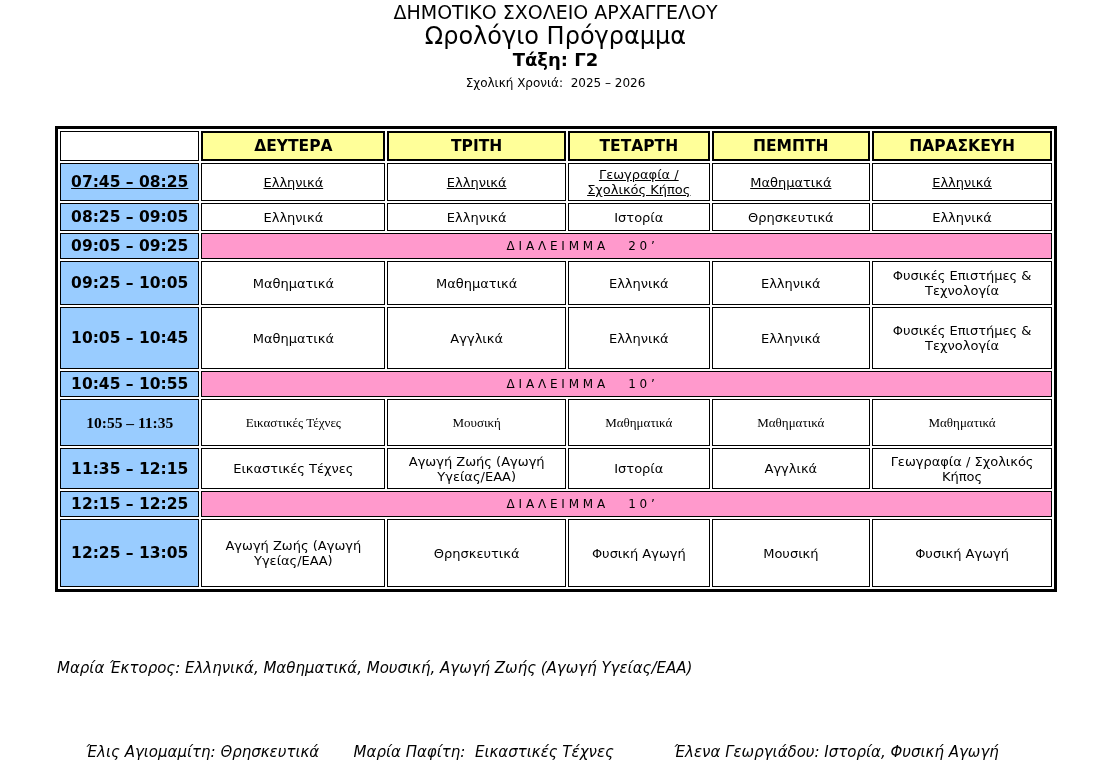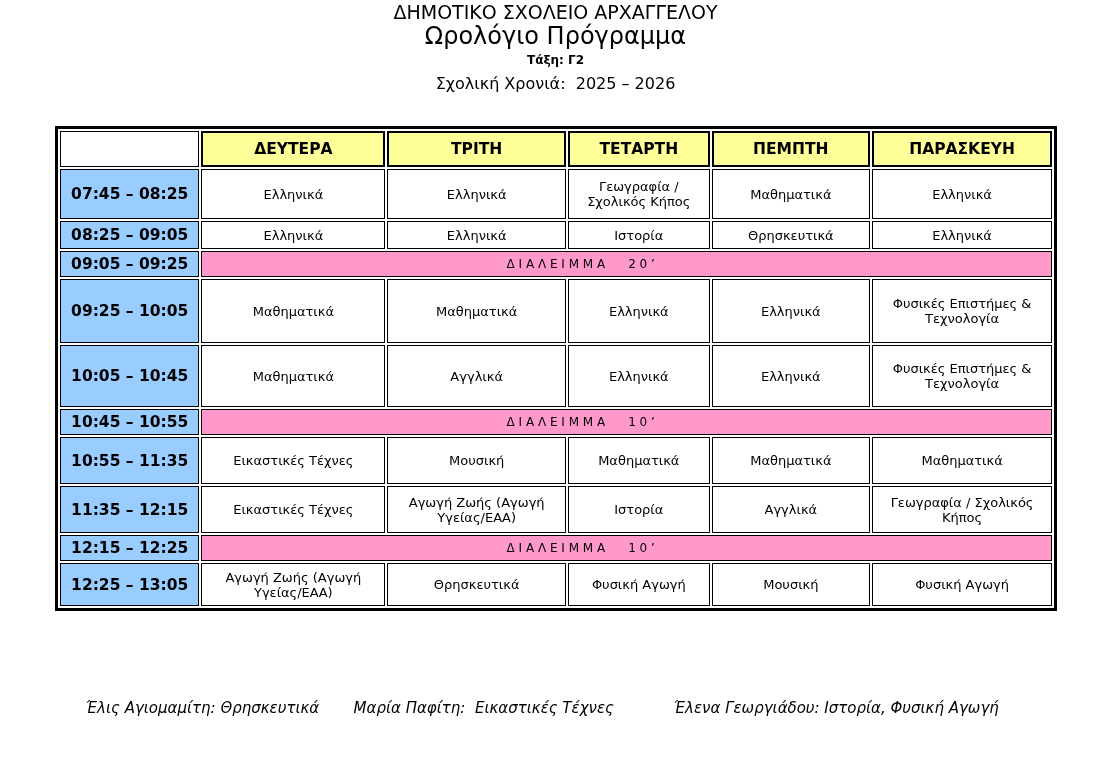--- a/index.html
+++ b/index.html
@@ -15,22 +15,22 @@
     width:1111px;height:771px;overflow:hidden;
     font-family:"DejaVu Sans","Liberation Sans",sans-serif;
     color:#000;
   }
   .page{width:1111px;height:771px;position:relative;}
 
   
   .titles{text-align:center;}
   .t1{font-size:19px;line-height:24px;}
   .t2{font-size:24px;line-height:24px;}
-  .t3{font-size:12px;line-height:24px;font-weight:bold;}
-  .t4{font-size:16px;line-height:23px;white-space:pre-wrap;}
+  .t3{font-size:18px;line-height:24px;font-weight:bold;}
+  .t4{font-size:12px;line-height:23px;white-space:pre-wrap;}
 
   
   table.timetable{
     margin:31px 0 0 55px;
     width:1002px;
     table-layout:fixed;
     border-collapse:separate;
     border-spacing:2px;
     border:3px solid var(--border-color);
     background:#fff;
@@ -52,29 +52,29 @@
     background:var(--time-bg);
     font-weight:bold;font-size:15.5px;
     white-space:nowrap;
   }
   .timetable td.break{
     background:var(--break-bg);
     white-space:pre-wrap;
     padding-right:95px;
     font-size:12px;
   }
-  tr.h-head{height:36px;}
-  tr.h-r1{height:50px;}
+  tr.h-head{height:30px;}
+  tr.h-r1{height:38px;text-decoration:underline;}
   tr.h-r2{height:28px;}
   tr.h-br{height:26px;}
-  tr.h-r3{height:64px;}
+  tr.h-r3{height:44px;}
   tr.h-r4{height:62px;}
-  tr.h-r5{height:47px;}
-  tr.h-r6{height:47px;}
-  tr.h-r7{height:43px;}
+  tr.h-r5{height:47px;font-family:Liberation Serif, serif;}
+  tr.h-r6{height:41px;}
+  tr.h-r7{height:68px;}
 
   
   .teachers{
     margin:24px 0 0 57px;
     font-style:italic;font-size:15px;line-height:21px;
     white-space:pre-wrap;
   }
   .teachers .cols span{display:inline-block;vertical-align:top;}
   .w270{width:268px;} .w320{width:320px;}
 </style>
@@ -183,19 +183,20 @@
         <td>Αγωγή Ζωής (Αγωγή Υγείας/ΕΑΑ)</td>
         <td>Θρησκευτικά</td>
         <td>Φυσική Αγωγή</td>
         <td>Μουσική</td>
         <td>Φυσική Αγωγή</td>
       </tr>
     </tbody>
   </table>
 
   <div class="teachers">
+    <div>Μαρία Έκτορος: Ελληνικά, Μαθηματικά, Μουσική, Αγωγή Ζωής (Αγωγή Υγείας/ΕΑΑ)</div>
     <div class="cols">
       <span class="w270">Έλις Αγιομαμίτη: Θρησκευτικά</span><span class="w320">Μαρία Παφίτη:  Εικαστικές Τέχνες</span><span>Έλενα Γεωργιάδου: Ιστορία, Φυσική Αγωγή</span>
     </div>
     
   </div>
 
 </div>
 
 </body></html>

